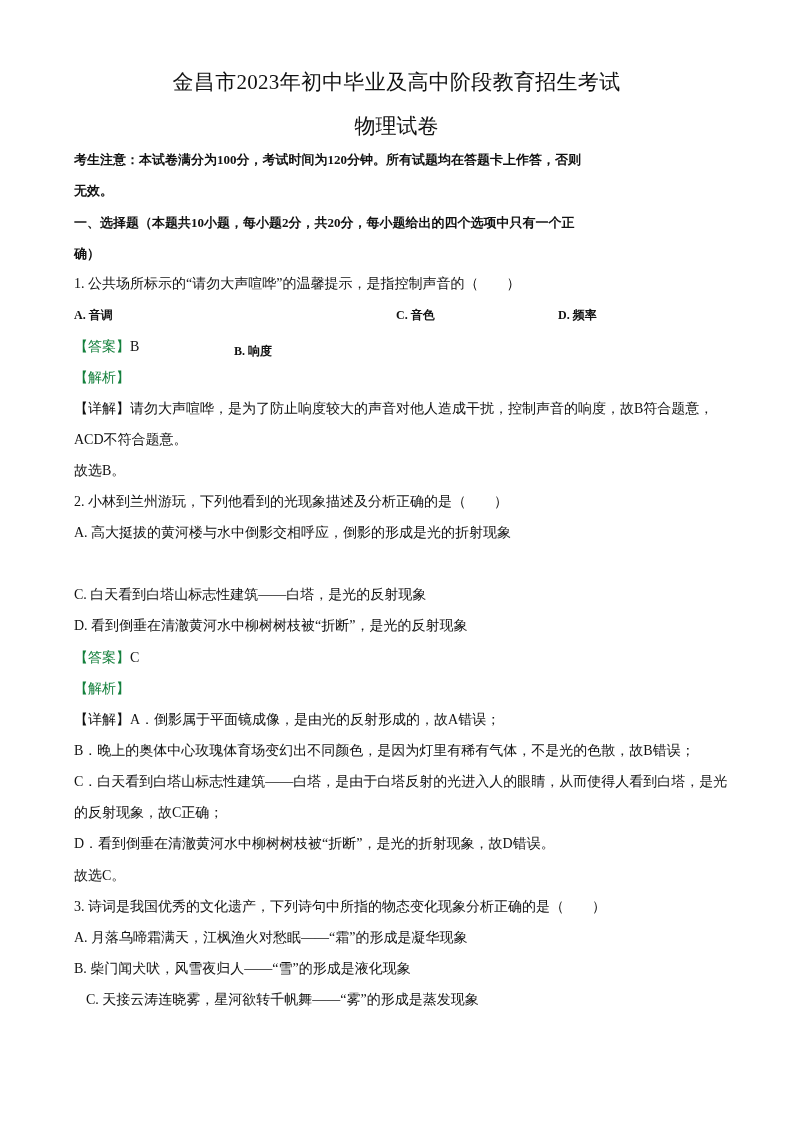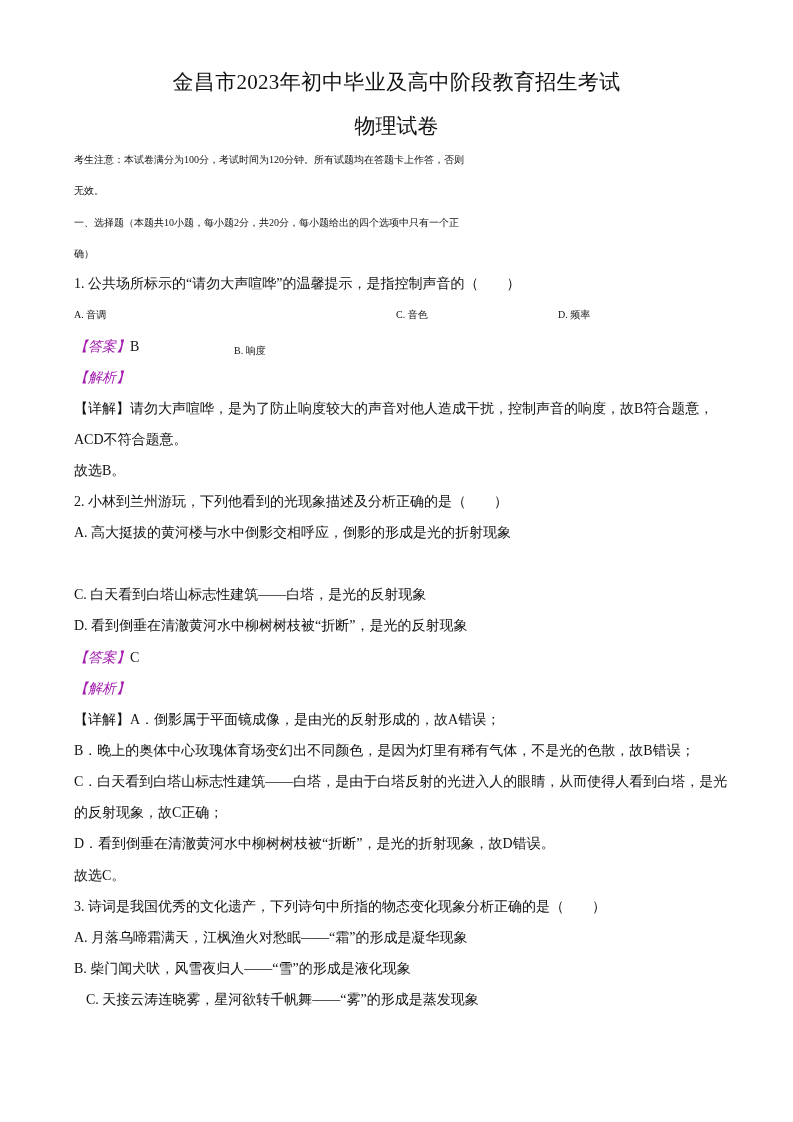--- a/index.html
+++ b/index.html
@@ -3,23 +3,23 @@
 <meta charset="utf-8">
 <style>
   html, body { margin: 0; padding: 0; background: #ffffff; }
   body { width: 793px; height: 1122px; position: relative; overflow: hidden;
          font-family: "Liberation Serif", "DejaVu Serif", serif; color: #111; }
   .page { position: absolute; left: 0; top: 0; width: 793px; height: 1122px; }
   .title { position: absolute; left: 0; width: 793px; text-align: center; font-weight: normal; }
   .t1 { top: 68px; font-size: 21px; letter-spacing: 0.3px; }
   .t2 { top: 112px; font-size: 21px; }
   .line { position: absolute; left: 74px; font-size: 14px; white-space: nowrap; line-height: 20px; }
-  .bold { font-weight: normal; font-size: 10px; }
-  .blue { color: #a21caf; font-style: italic; }
-  .opt { position: absolute; font-size: 10px; white-space: nowrap; line-height: 20px; }
+  .bold { font-weight: bold; font-size: 13px; }
+  .blue { color: #15803d; }
+  .opt { position: absolute; font-size: 12px; white-space: nowrap; line-height: 20px; font-weight: bold; }
 </style>
 </head>
 <body>
 
 <div class="page">
   <div class="title t1">金昌市2023年初中毕业及高中阶段教育招生考试</div>
   <div class="title t2">物理试卷</div>
 
   <div class="line bold" style="top:150px;">考生注意：本试卷满分为100分，考试时间为120分钟。所有试题均在答题卡上作答，否则</div>
   <div class="line bold" style="top:181px;">无效。</div>

